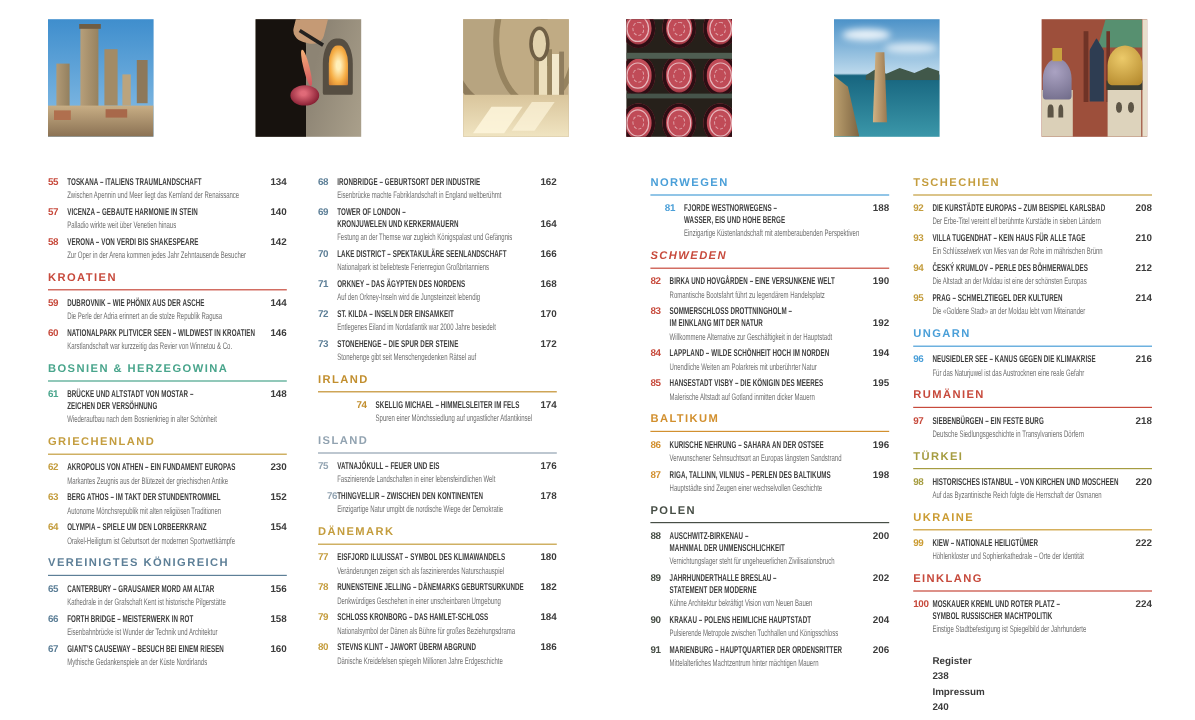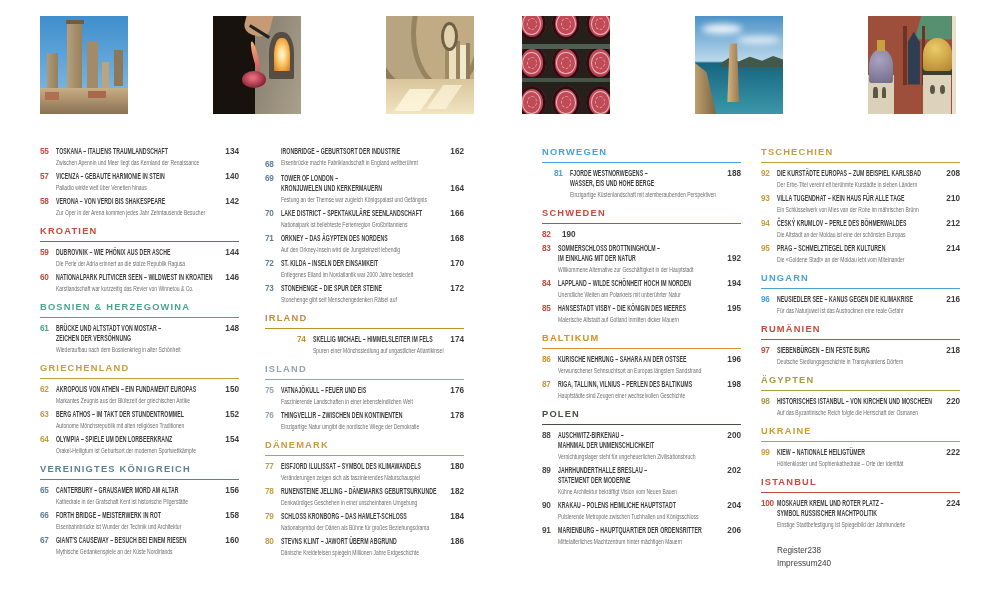--- a/index.html
+++ b/index.html
@@ -95,21 +95,21 @@
   h3.sec{font-size:9.3px;font-weight:700;letter-spacing:1.2px;line-height:11px;margin:8px 0 6px;padding-bottom:4px;border-bottom:1px solid;}
   .entry{display:flex;align-items:flex-start;margin-bottom:4px;}
   .num{flex:0 0 16px;font-weight:700;font-size:8.2px;line-height:10px;letter-spacing:-.3px;}
   .mid{flex:1;min-width:0;}
   .scale{width:158%;transform:scaleX(.633);transform-origin:0 0;}
   .title{font-weight:700;font-size:8.2px;line-height:10px;color:#3c3c3c;white-space:pre-line;letter-spacing:.1px;}
   .desc{font-size:7.9px;line-height:10px;color:#6e6e6e;margin-top:1px;}
   .pg{font-weight:700;font-size:8.2px;line-height:10px;color:#3c3c3c;margin-left:4px;white-space:nowrap;}
   .pg.l2{margin-top:10px;}
   .extras{margin-top:14px;margin-left:16px;}
-  .extra{display:flex;justify-content:flex-start;font-weight:400;font-size:8.2px;line-height:13px;color:#3c3c3c;}
+  .extra{display:flex;justify-content:flex-end;font-weight:700;font-size:8.2px;line-height:13px;color:#3c3c3c;flex-direction:column;}
 </style>
 </head>
 <body>
 
 <div class="page">
 
   <div class="strip">
     <figure class="ph p1">
       <div class="t2"></div>
       <div class="cap"></div>
@@ -252,21 +252,21 @@
         </div>
         <h3 class="sec" style="color: rgb(196, 157, 62); border-color: rgb(196, 157, 62);">GRIECHENLAND</h3>
         <div class="entry">
           <span class="num" style="color: rgb(196, 157, 62);">62</span>
           <div class="mid">
             <div class="scale">
               <div class="title">AKROPOLIS VON ATHEN – EIN FUNDAMENT EUROPAS</div>
               <div class="desc">Markantes Zeugnis aus der Blütezeit der griechischen Antike</div>
             </div>
           </div>
-          <span class="pg">150</span>
+          <span class="pg">230</span>
         </div>
         <div class="entry">
           <span class="num" style="color: rgb(196, 157, 62);">63</span>
           <div class="mid">
             <div class="scale">
               <div class="title">BERG ATHOS – IM TAKT DER STUNDENTROMMEL</div>
               <div class="desc">Autonome Mönchsrepublik mit alten religiösen Traditionen</div>
             </div>
           </div>
           <span class="pg">152</span>
@@ -308,21 +308,21 @@
             <div class="scale">
               <div class="title">GIANT'S CAUSEWAY – BESUCH BEI EINEM RIESEN</div>
               <div class="desc">Mythische Gedankenspiele an der Küste Nordirlands</div>
             </div>
           </div>
           <span class="pg">160</span>
         </div>
       </div>
       <div class="col">
         <div class="entry">
-          <span class="num" style="color: rgb(93, 127, 151); margin-top: 13px;">68</span>
+          <span class="num" style="color: rgb(93, 127, 151);">68</span>
           <div class="mid">
             <div class="scale">
               <div class="title">IRONBRIDGE – GEBURTSORT DER INDUSTRIE</div>
               <div class="desc">Eisenbrücke machte Fabriklandschaft in England weltberühmt</div>
             </div>
           </div>
           <span class="pg">162</span>
         </div>
         <div class="entry">
           <span class="num" style="color: rgb(93, 127, 151);">69</span>
@@ -391,21 +391,21 @@
           <span class="num" style="color: rgb(146, 163, 177);">75</span>
           <div class="mid">
             <div class="scale">
               <div class="title">VATNAJÖKULL – FEUER UND EIS</div>
               <div class="desc">Faszinierende Landschaften in einer lebensfeindlichen Welt</div>
             </div>
           </div>
           <span class="pg">176</span>
         </div>
         <div class="entry">
-          <span class="num" style="color: rgb(146, 163, 177);">76</span>
+          <span class="num" style="color: rgb(146, 163, 177); text-align: right;">76</span>
           <div class="mid">
             <div class="scale">
               <div class="title">THINGVELLIR – ZWISCHEN DEN KONTINENTEN</div>
               <div class="desc">Einzigartige Natur umgibt die nordische Wiege der Demokratie</div>
             </div>
           </div>
           <span class="pg">178</span>
         </div>
         <h3 class="sec" style="color: rgb(196, 157, 62); border-color: rgb(196, 157, 62);">DÄNEMARK</h3>
         <div class="entry">
@@ -455,23 +455,29 @@
           <span class="num" style="color: rgb(74, 159, 216); padding-left: 12px;">81</span>
           <div class="mid">
             <div class="scale">
               <div class="title">FJORDE WESTNORWEGENS –
 WASSER, EIS UND HOHE BERGE</div>
               <div class="desc">Einzigartige Küstenlandschaft mit atemberaubenden Perspektiven</div>
             </div>
           </div>
           <span class="pg">188</span>
         </div>
-        <h3 class="sec" style="color: rgb(199, 74, 60); border-color: rgb(199, 74, 60);">SCHWEDEN</h3>
+        <h3 class="sec" style="color: rgb(199, 74, 60); border-color: rgb(199, 74, 60); font-style: italic;">SCHWEDEN</h3>
         <div class="entry">
           <span class="num" style="color: rgb(199, 74, 60);">82</span>
+          <div class="mid">
+            <div class="scale">
+              <div class="title">BIRKA UND HOVGÅRDEN – EINE VERSUNKENE WELT</div>
+              <div class="desc">Romantische Bootsfahrt führt zu legendärem Handelsplatz</div>
+            </div>
+          </div>
           <span class="pg">190</span>
         </div>
         <div class="entry">
           <span class="num" style="color: rgb(199, 74, 60);">83</span>
           <div class="mid">
             <div class="scale">
               <div class="title">SOMMERSCHLOSS DROTTNINGHOLM –
 IM EINKLANG MIT DER NATUR</div>
               <div class="desc">Willkommene Alternative zur Geschäftigkeit in der Hauptstadt</div>
             </div>
@@ -620,21 +626,21 @@
         <div class="entry">
           <span class="num" style="color: rgb(199, 74, 60);">97</span>
           <div class="mid">
             <div class="scale">
               <div class="title">SIEBENBÜRGEN – EIN FESTE BURG</div>
               <div class="desc">Deutsche Siedlungsgeschichte in Transylvaniens Dörfern</div>
             </div>
           </div>
           <span class="pg">218</span>
         </div>
-        <h3 class="sec" style="color: rgb(165, 156, 64); border-color: rgb(165, 156, 64);">ÄGYPTEN</h3>
+        <h3 class="sec" style="color: rgb(165, 156, 64); border-color: rgb(165, 156, 64);">TÜRKEI</h3>
         <div class="entry">
           <span class="num" style="color: rgb(165, 156, 64);">98</span>
           <div class="mid">
             <div class="scale">
               <div class="title">HISTORISCHES ISTANBUL – VON KIRCHEN UND MOSCHEEN</div>
               <div class="desc">Auf das Byzantinische Reich folgte die Herrschaft der Osmanen</div>
             </div>
           </div>
           <span class="pg">220</span>
         </div>
@@ -642,21 +648,21 @@
         <div class="entry">
           <span class="num" style="color: rgb(203, 156, 51);">99</span>
           <div class="mid">
             <div class="scale">
               <div class="title">KIEW – NATIONALE HEILIGTÜMER</div>
               <div class="desc">Höhlenkloster und Sophienkathedrale – Orte der Identität</div>
             </div>
           </div>
           <span class="pg">222</span>
         </div>
-        <h3 class="sec" style="color: rgb(199, 74, 60); border-color: rgb(199, 74, 60);">ISTANBUL</h3>
+        <h3 class="sec" style="color: rgb(199, 74, 60); border-color: rgb(199, 74, 60);">EINKLANG</h3>
         <div class="entry">
           <span class="num" style="color: rgb(199, 74, 60);">100</span>
           <div class="mid">
             <div class="scale">
               <div class="title">MOSKAUER KREML UND ROTER PLATZ –
 SYMBOL RUSSISCHER MACHTPOLITIK</div>
               <div class="desc">Einstige Stadtbefestigung ist Spiegelbild der Jahrhunderte</div>
             </div>
           </div>
           <span class="pg">224</span>

